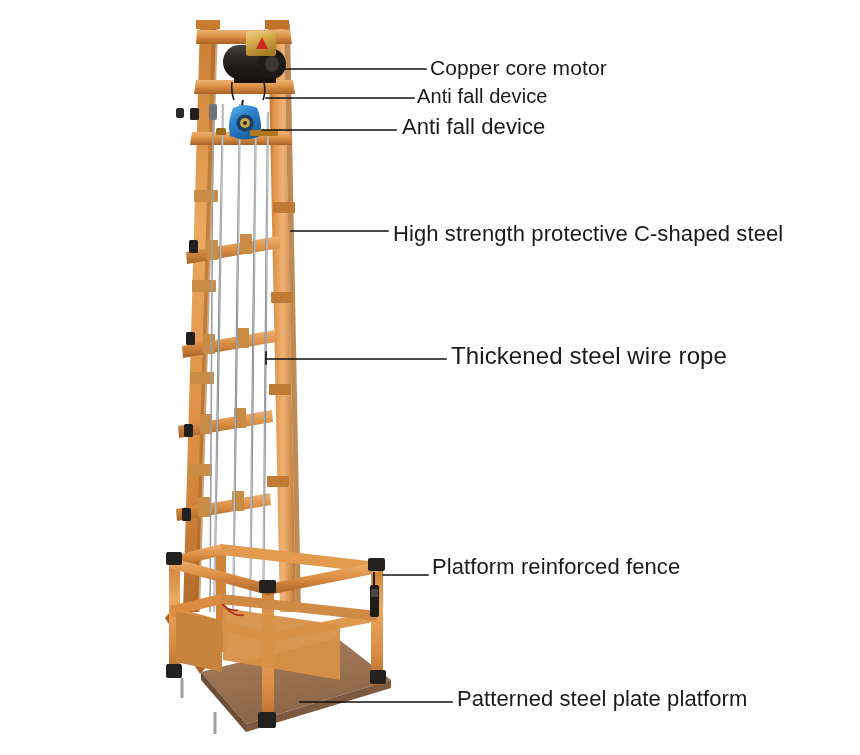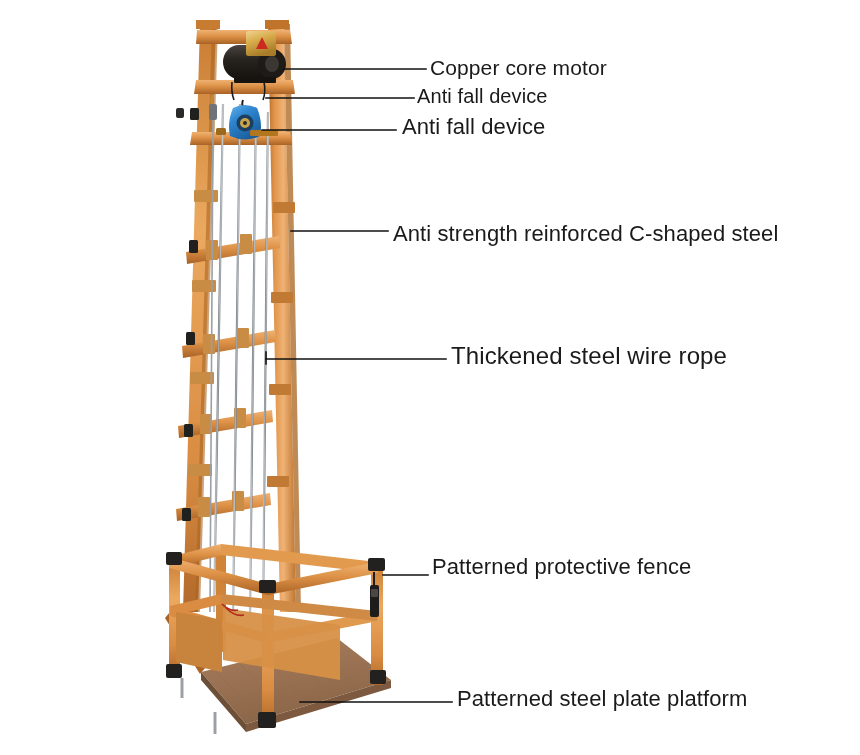--- a/index.html
+++ b/index.html
@@ -276,21 +276,21 @@
       <line x1="300" y1="690" x2="452" y2="690"></line>
     </g>
   </svg>
 
   <div class="callout" id="lbl-motor">Copper core motor</div>
 
   <div class="callout" id="lbl-anti1">Anti fall device</div>
 
   <div class="callout" id="lbl-anti2">Anti fall device</div>
 
-  <div class="callout" id="lbl-cshape">Anti strength reinforced C-shaped steel</div>
+  <div class="callout" id="lbl-cshape">High strength protective C-shaped steel</div>
 
   <div class="callout" id="lbl-rope">Thickened steel wire rope</div>
 
-  <div class="callout" id="lbl-fence">Patterned protective fence</div>
+  <div class="callout" id="lbl-fence">Platform reinforced fence</div>
 
   <div class="callout" id="lbl-deck">Patterned steel plate platform</div>
 
 </div>
 
 </body></html>

